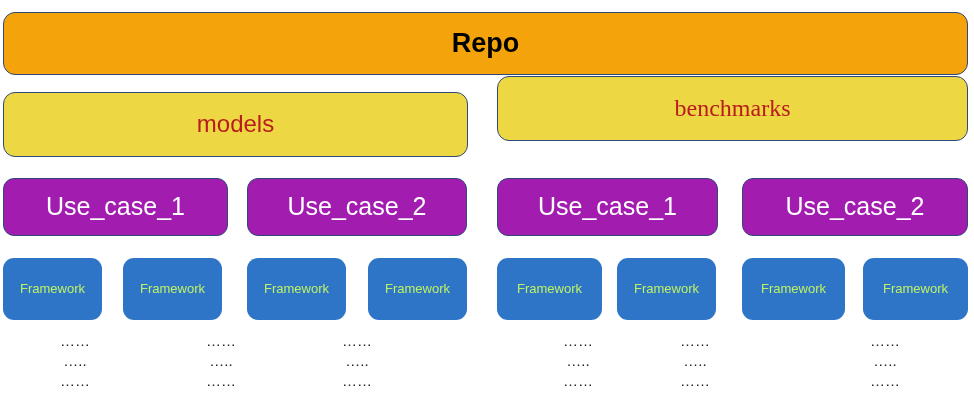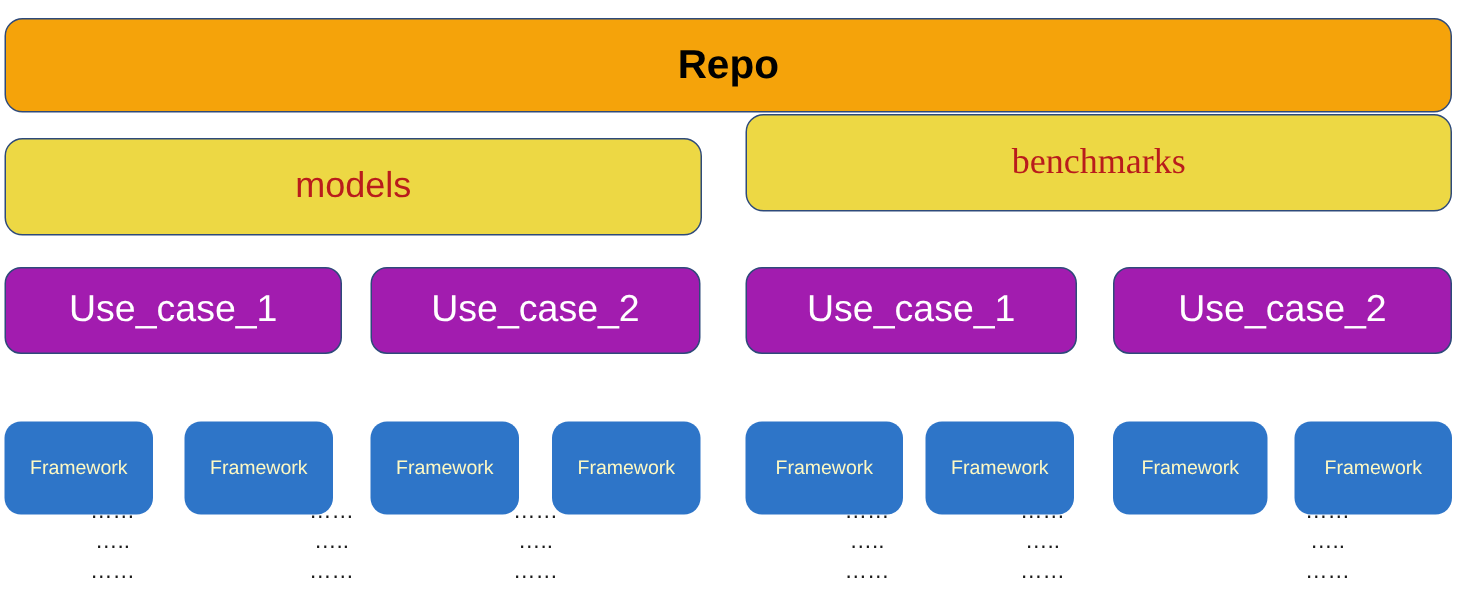--- a/index.html
+++ b/index.html
@@ -54,25 +54,24 @@
 
   .node.usecase {
     background: #a21caf;
     color: #FFFFFF;
     font-size: 25px;
     border-radius: 11px;
   }
 
   .node.framework {
     background: #2E75C8;
-    color: #fef9c3;
+    color: #bef264;
     font-size: 13px;
     border-radius: 11px;
     border: none;
-    margin-top: 23px;
   }
 
   .dots-col {
     position: absolute;
     display: flex;
     flex-direction: column;
     align-items: center;
     color: #1a1a1a;
     font-size: 15px;
     line-height: 20px;

